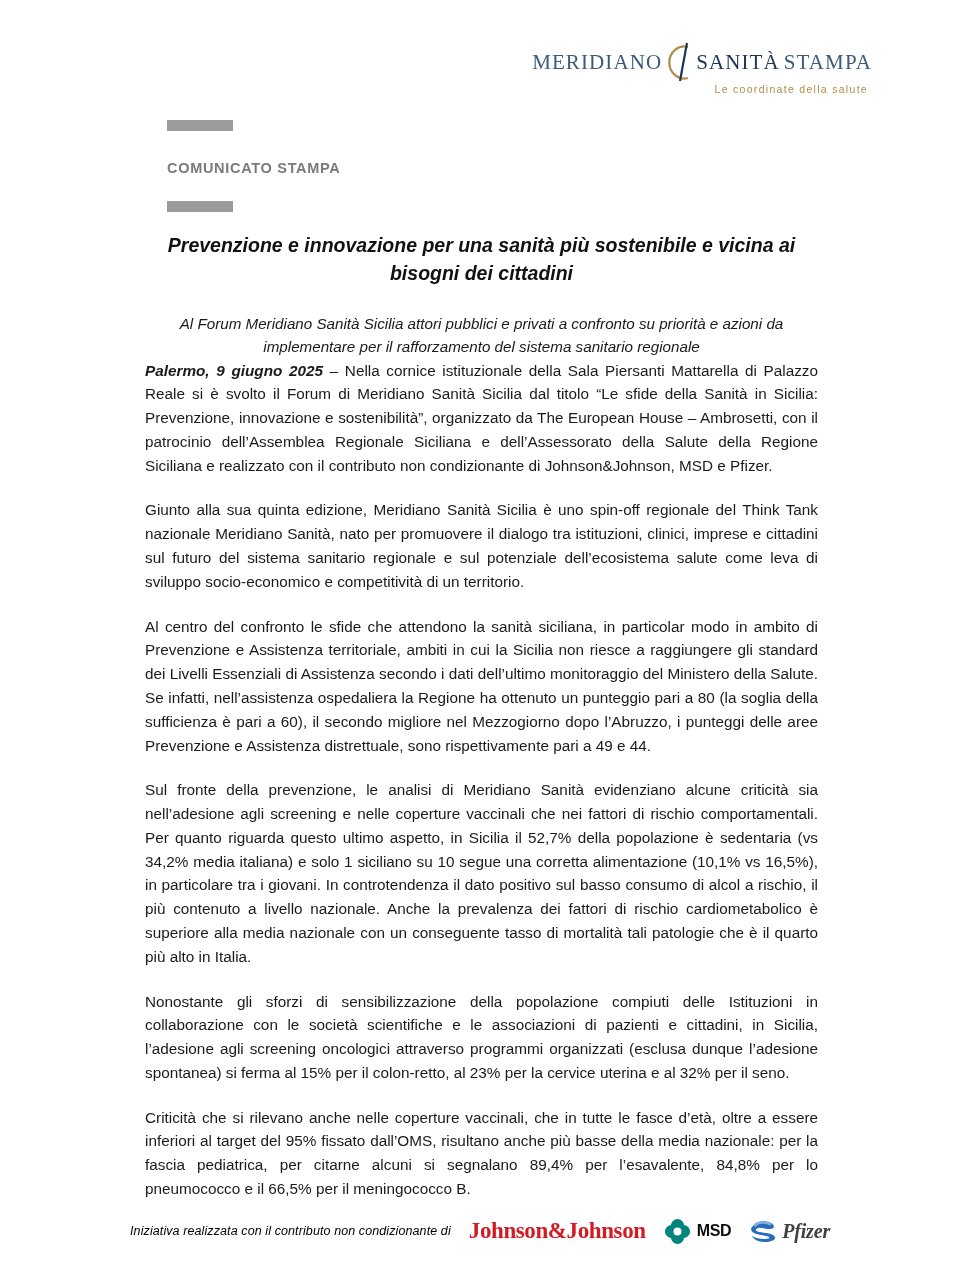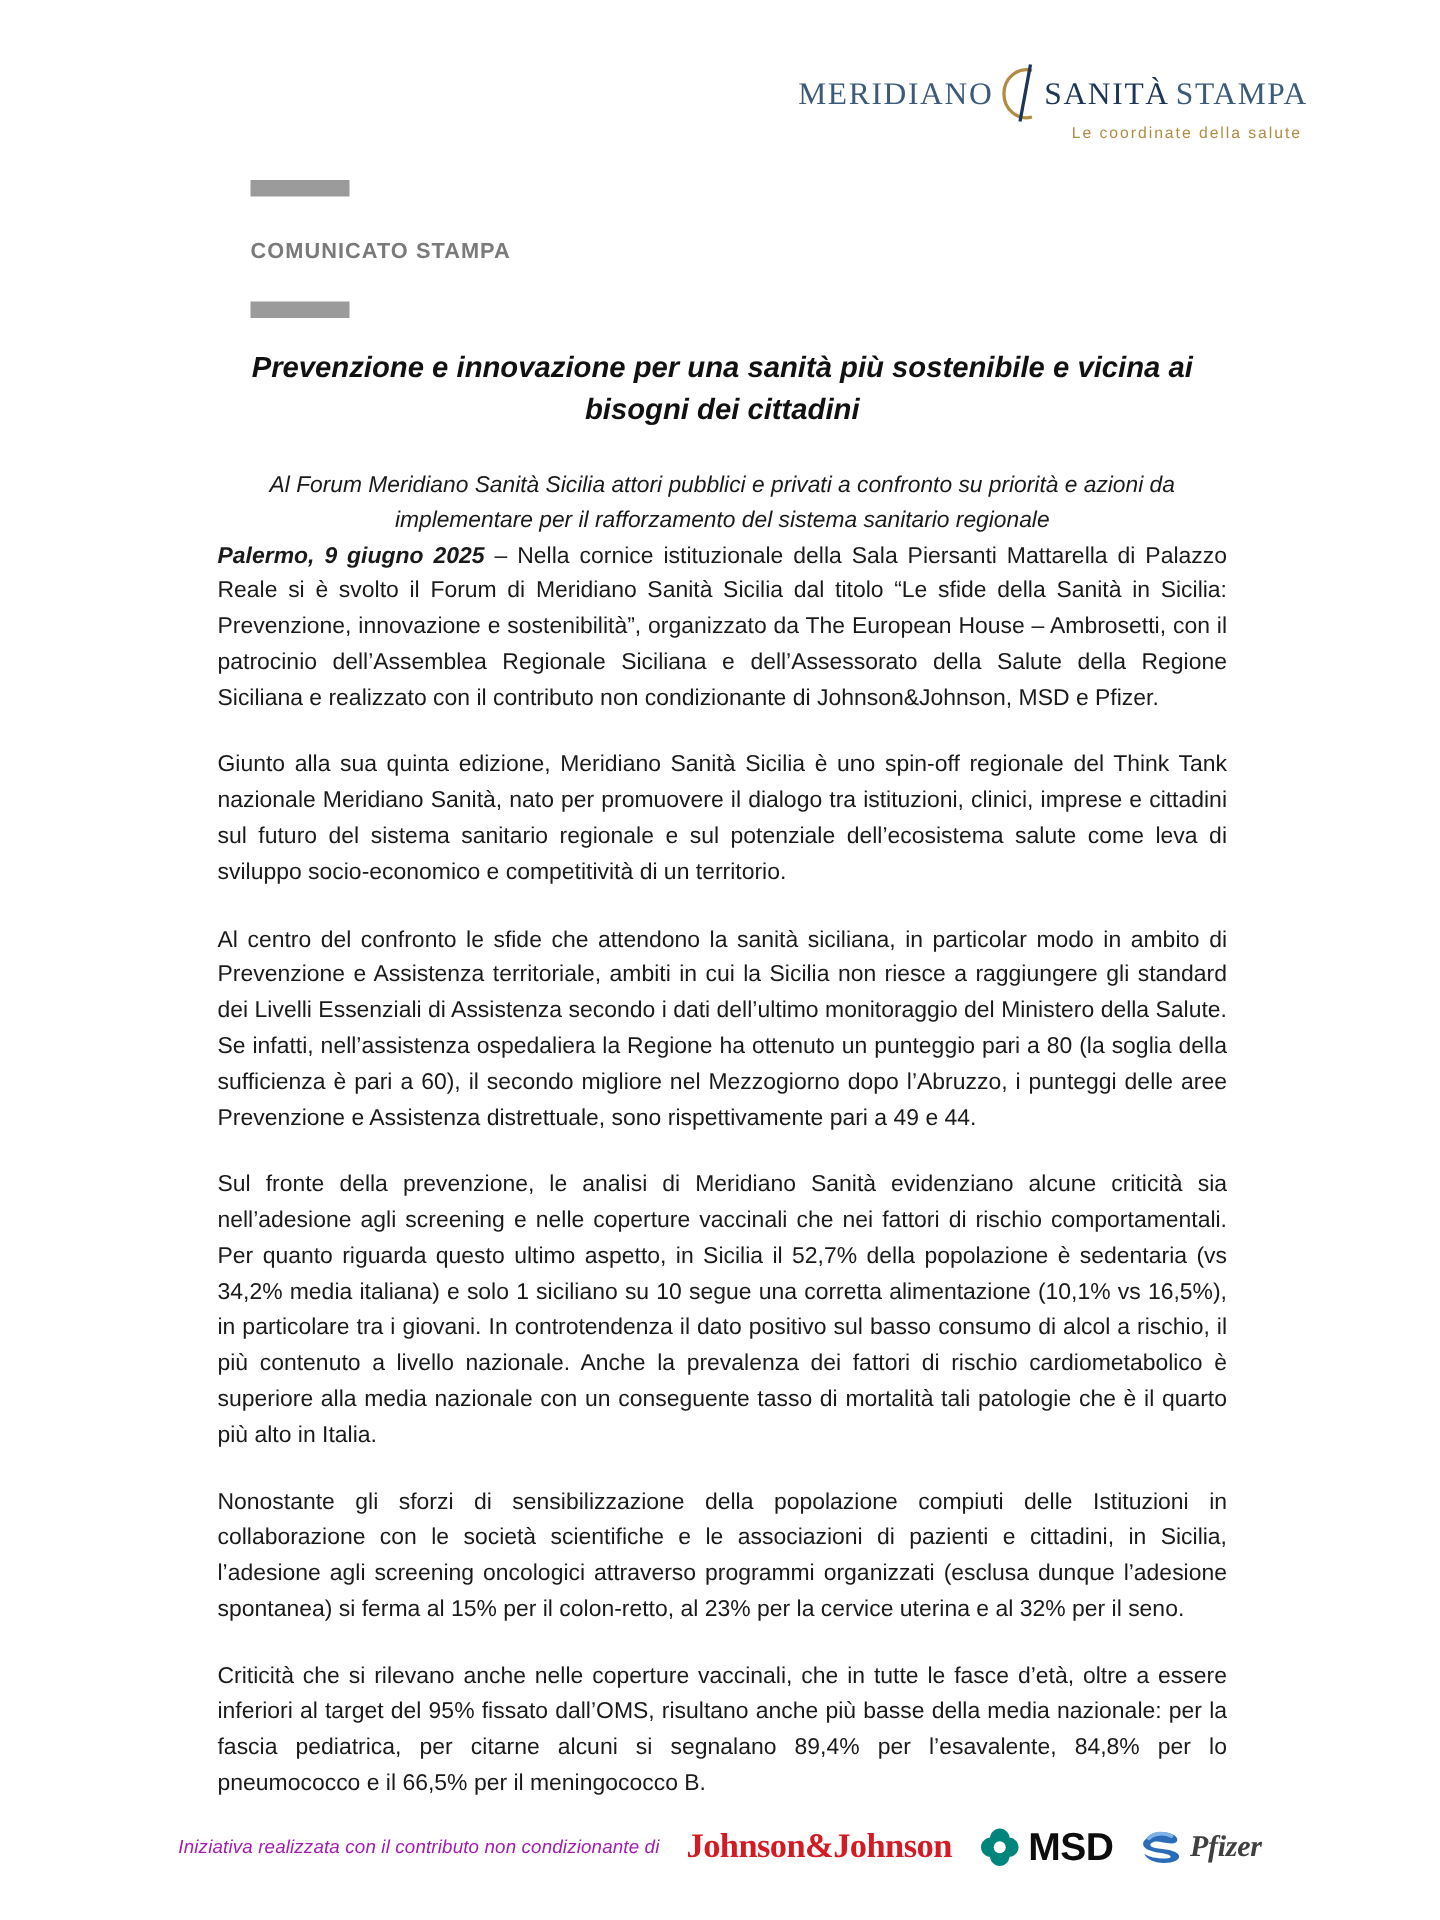--- a/index.html
+++ b/index.html
@@ -179,41 +179,41 @@
     height: 42px;
     display: flex;
     align-items: center;
     justify-content: center;
     gap: 18px;
   }
   .footer-text {
     font-family: "Liberation Sans", sans-serif;
     font-style: italic;
     font-size: 12.5px;
-    color: #a21caf;
+    color: #000000;
     letter-spacing: 0.1px;
     white-space: nowrap;
   }
   .jj-logo {
     font-family: "Liberation Serif", serif;
     font-weight: bold;
     font-size: 23px;
     color: #d41b24;
     letter-spacing: -0.4px;
     white-space: nowrap;
   }
   .msd-logo {
     display: flex;
     align-items: center;
     gap: 6px;
   }
   .msd-text {
     font-family: "Liberation Sans", sans-serif;
     font-weight: bold;
-    font-size: 26px;
+    font-size: 16px;
     color: #0d0d0d;
     letter-spacing: -0.3px;
   }
   .pfizer-logo {
     display: flex;
     align-items: center;
     gap: 3px;
   }
   .pfizer-text {
     font-family: "Liberation Serif", serif;

